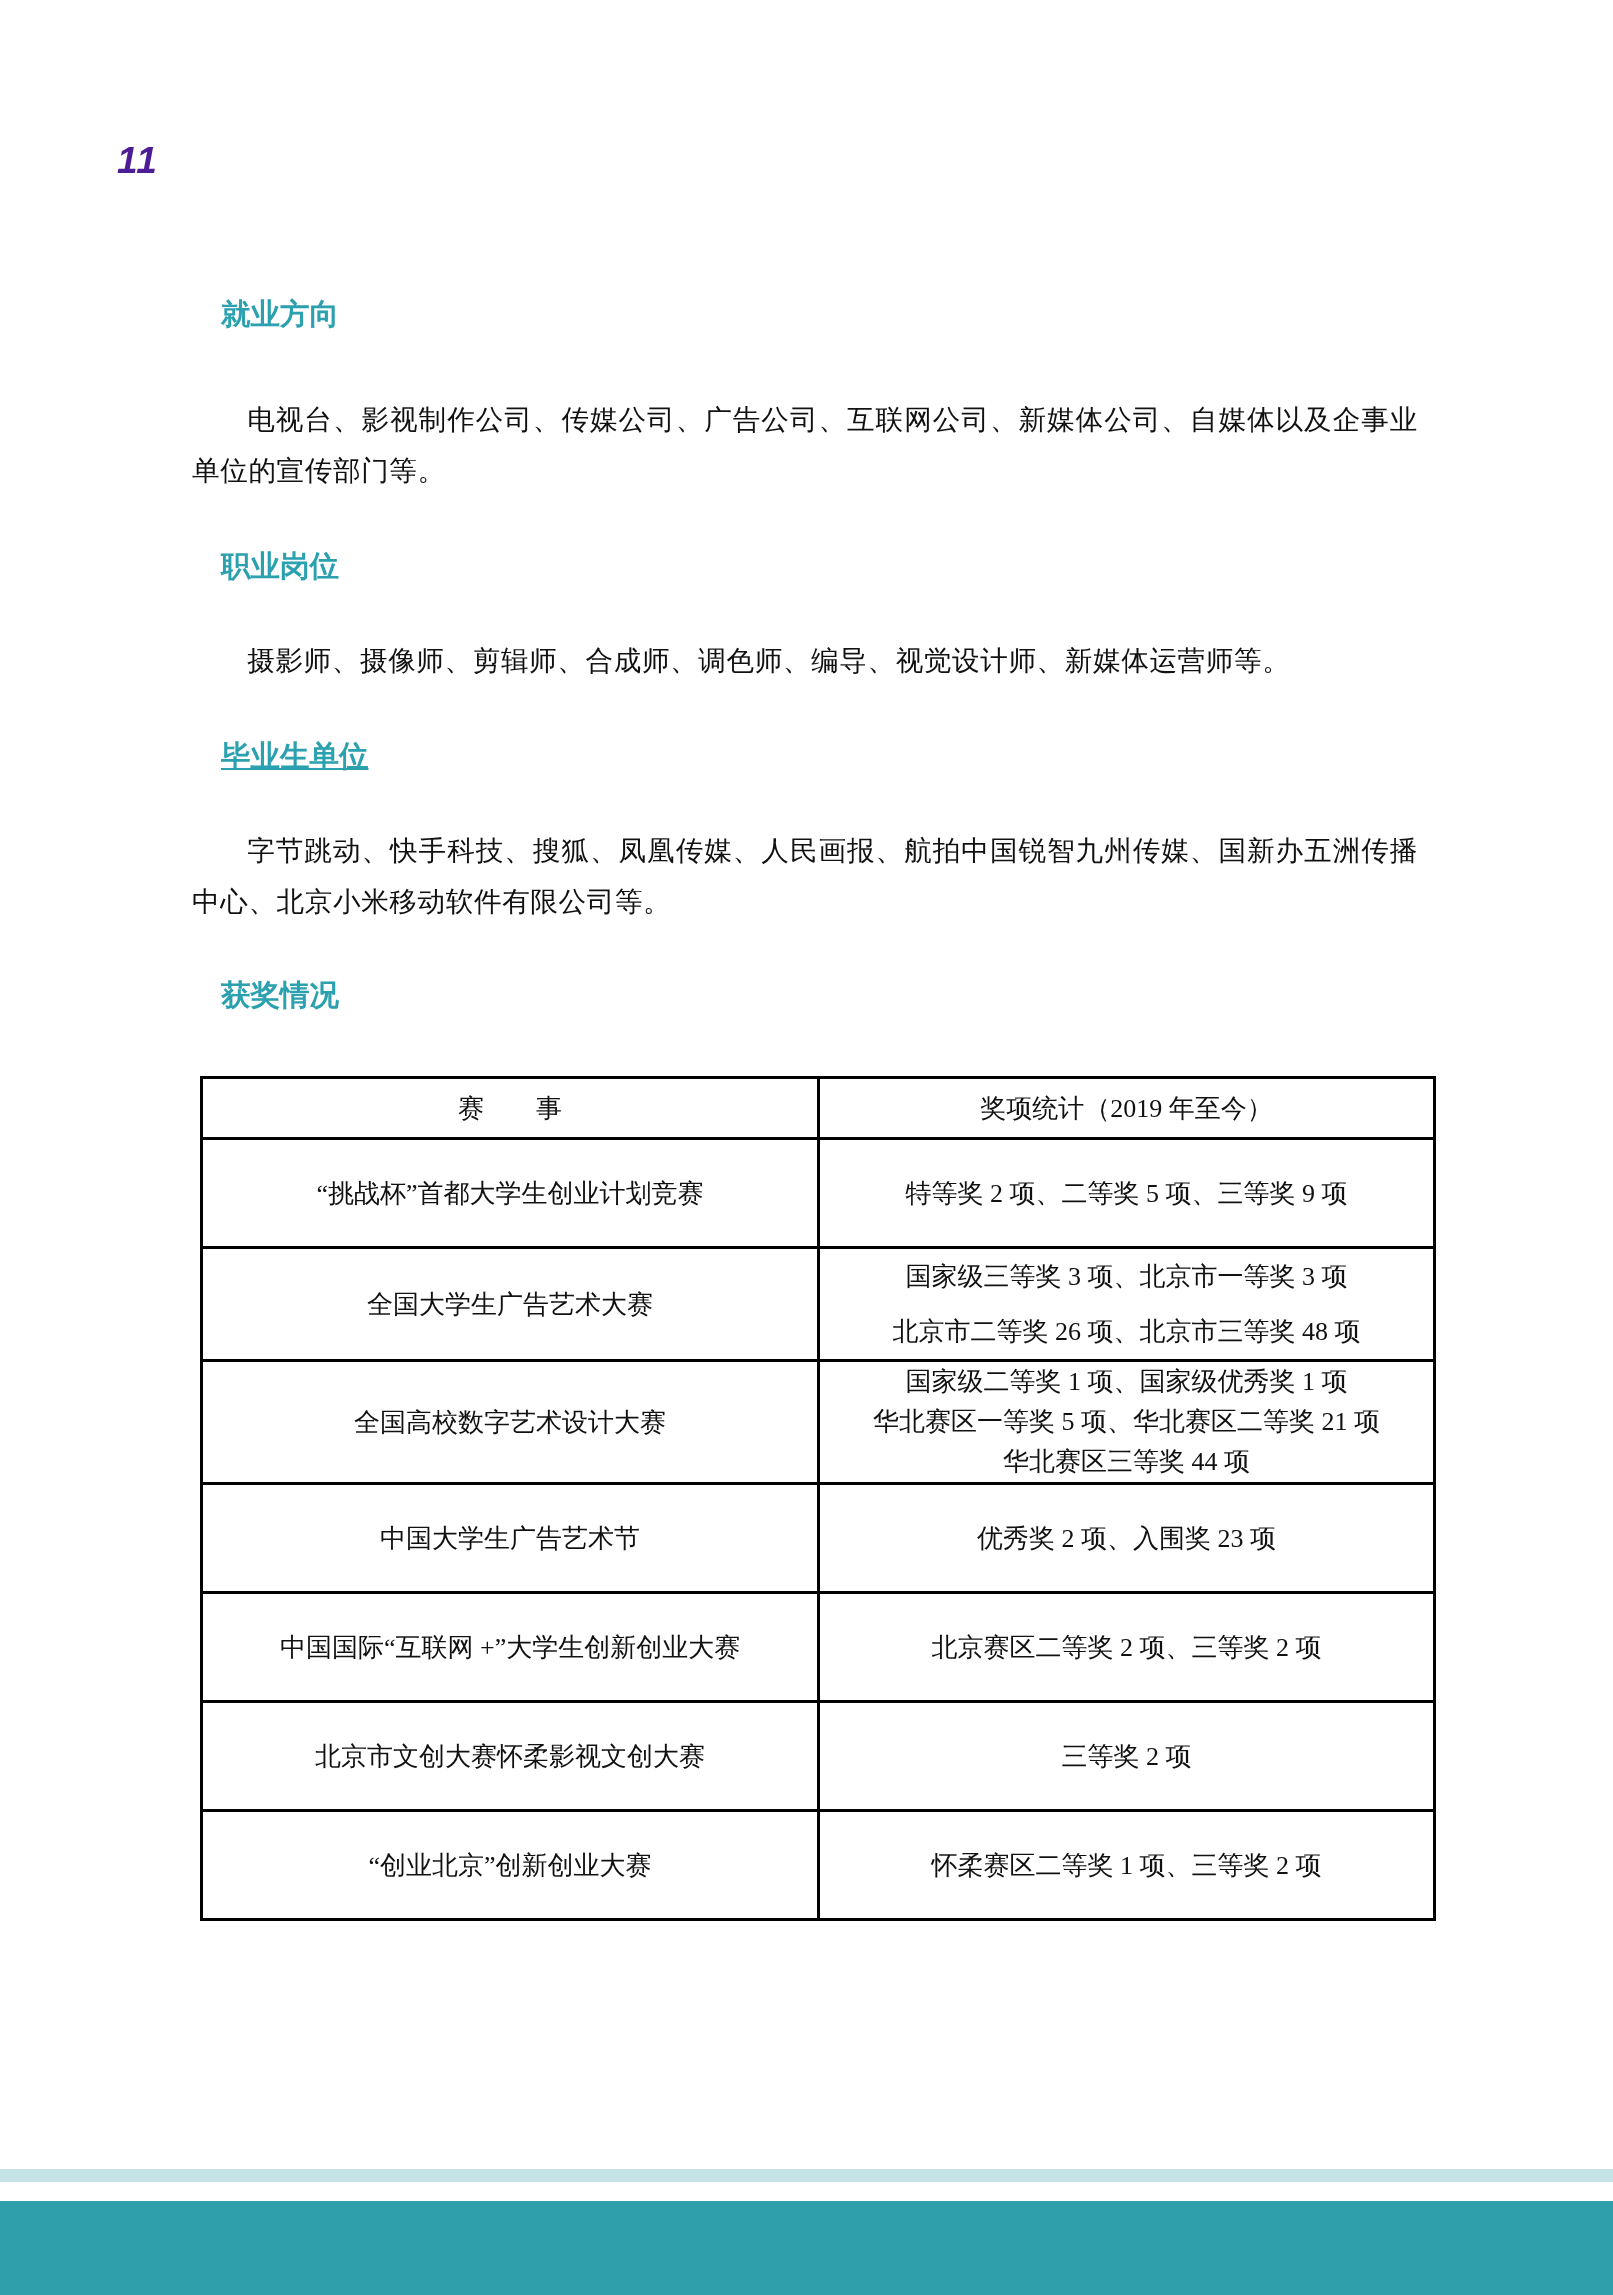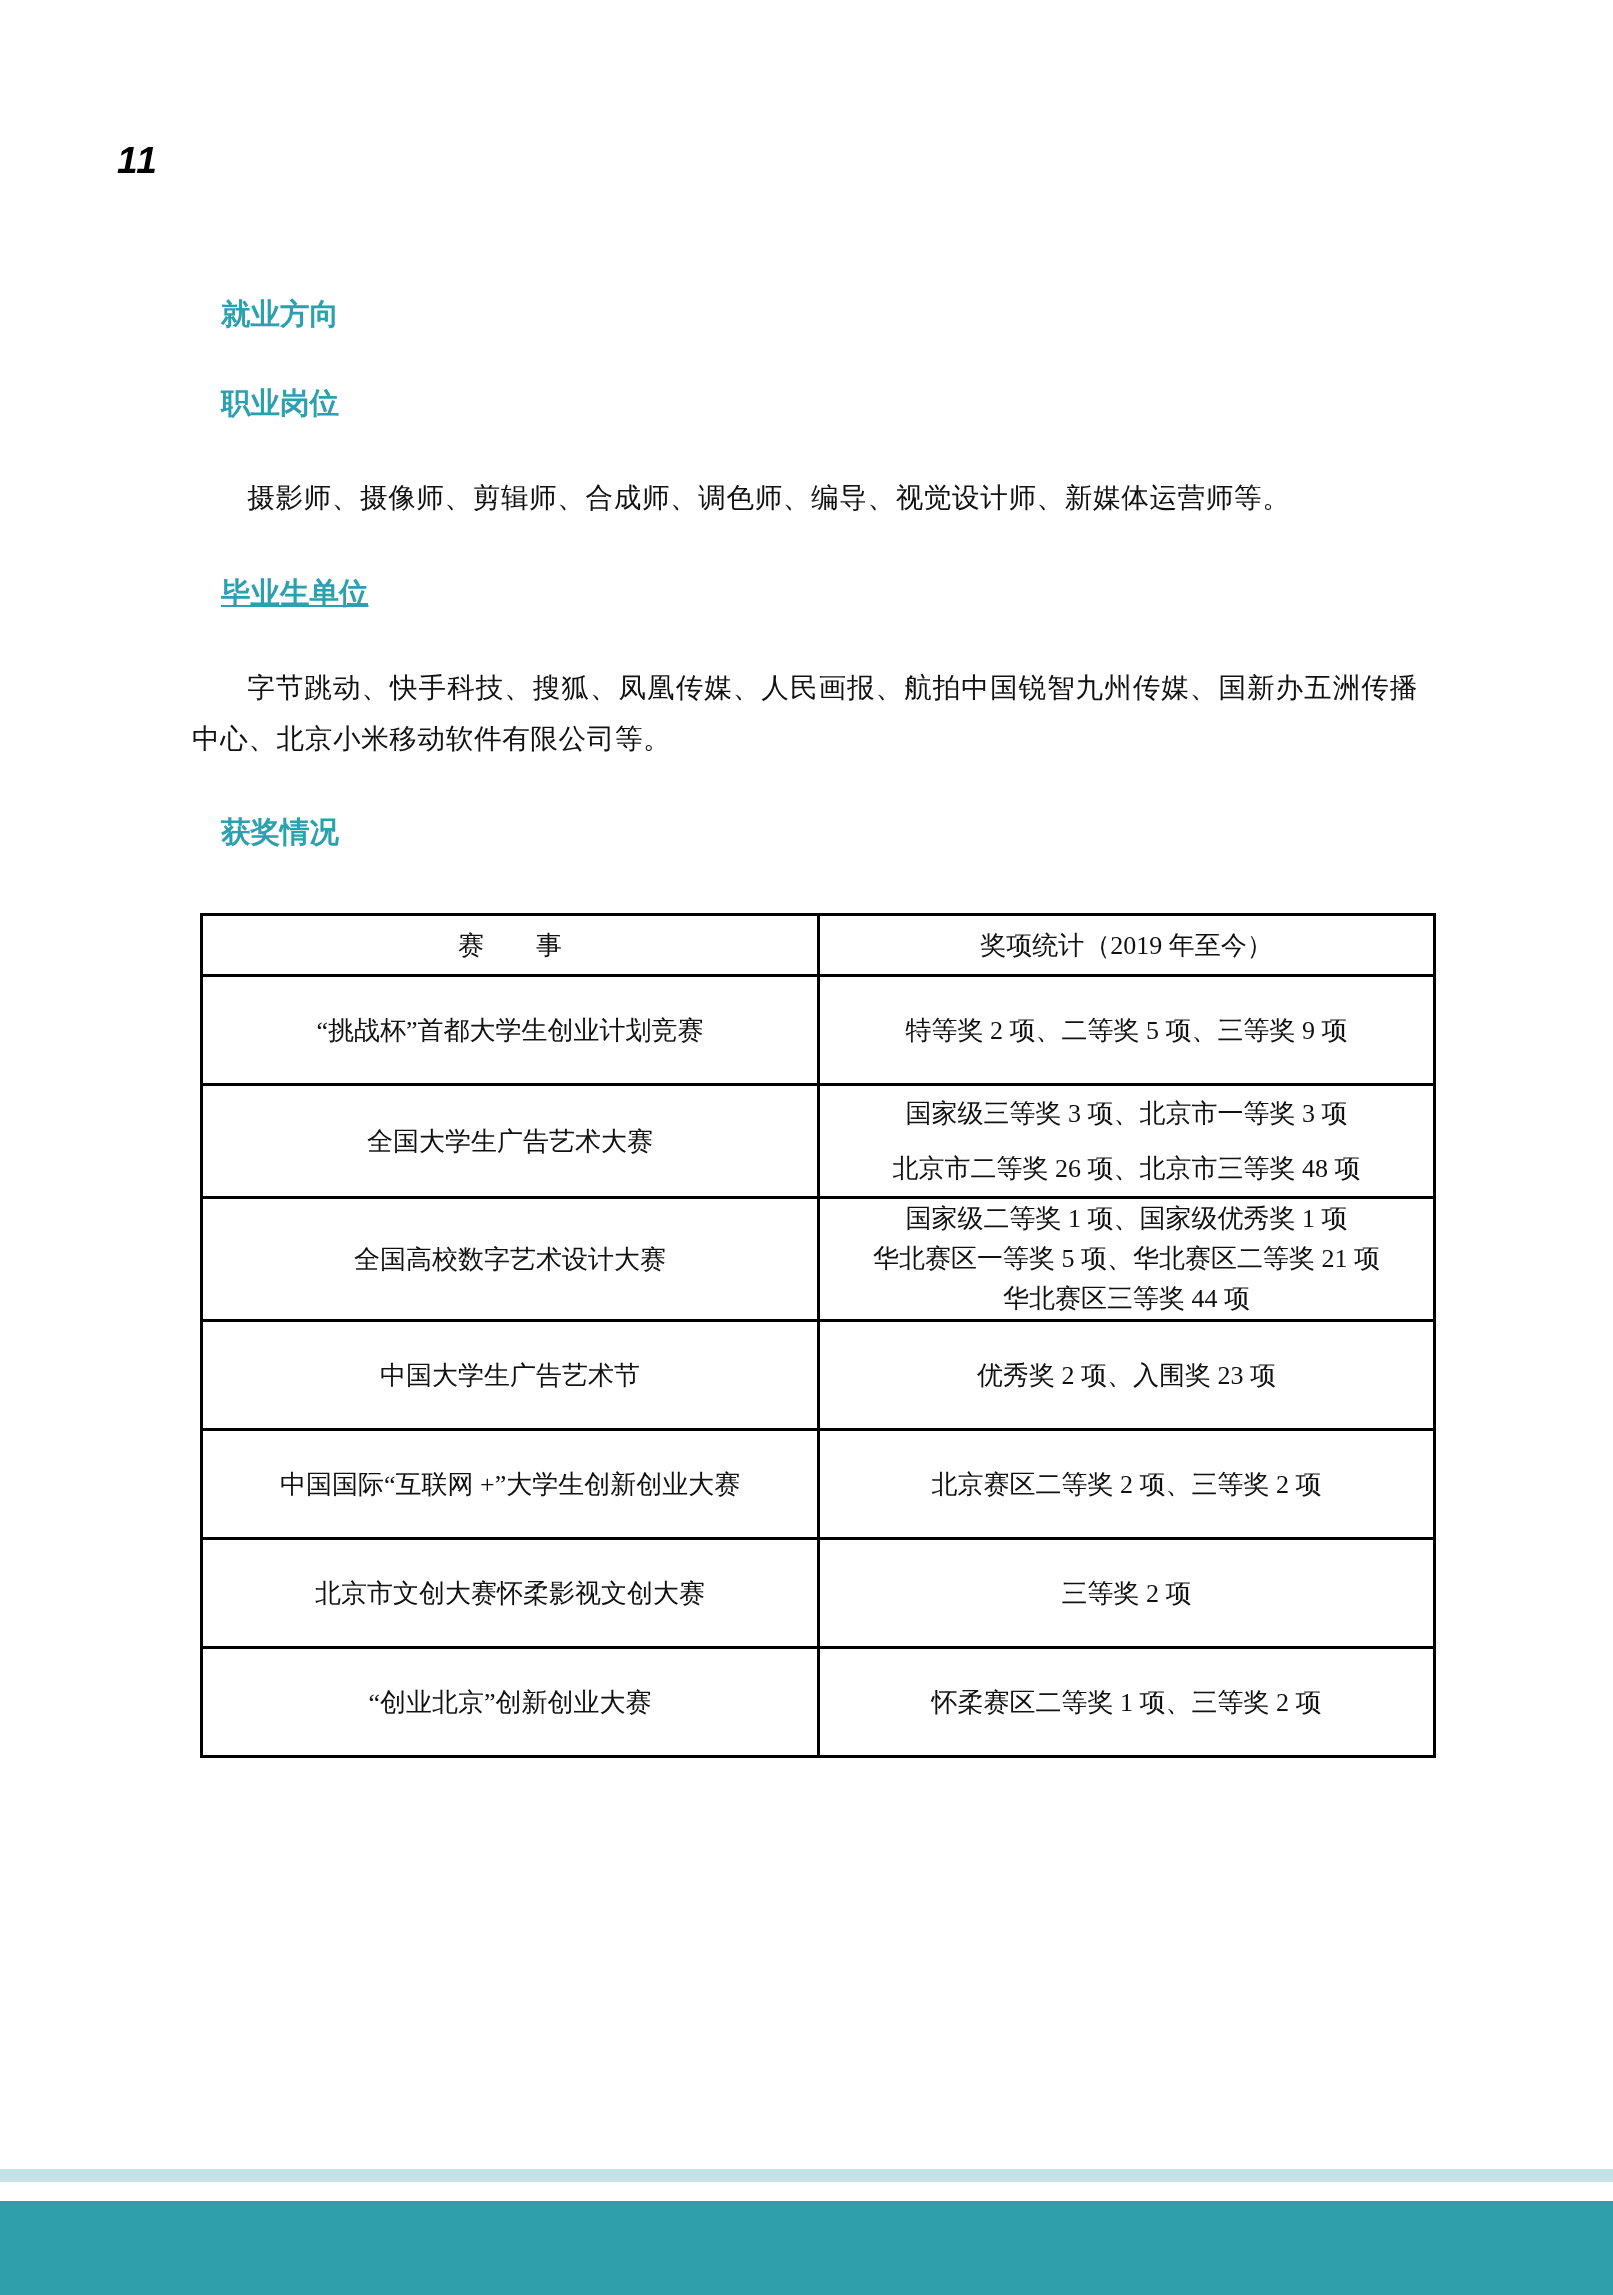--- a/index.html
+++ b/index.html
@@ -17,21 +17,21 @@
     overflow: hidden;
   }
   .page-number {
     position: absolute;
     left: 117px;
     top: 140px;
     font-family: "Liberation Sans", sans-serif;
     font-style: italic;
     font-weight: 900;
     font-size: 37px;
-    color: #000000;
+    color: #4c1d95;
     letter-spacing: 1.3px;
   }
   .content {
     position: absolute;
     left: 192px;
     right: 196px;
     top: 295px;
   }
   .section-heading {
     margin: 0 0 0 29px;
@@ -93,20 +93,21 @@
 </head>
 <body>
 
 <div class="page">
 
   <div class="page-number">11</div>
 
   <div class="content">
 
     <h3 class="section-heading h1">就业方向</h3>
+    <p class="body-para first">电视台、影视制作公司、传媒公司、广告公司、互联网公司、新媒体公司、自媒体以及企事业单位的宣传部门等。</p>
 
     <h3 class="section-heading h2">职业岗位</h3>
     <p class="body-para">摄影师、摄像师、剪辑师、合成师、调色师、编导、视觉设计师、新媒体运营师等。</p>
 
     <h3 class="section-heading h3">毕业生单位</h3>
     <p class="body-para">字节跳动、快手科技、搜狐、凤凰传媒、人民画报、航拍中国锐智九州传媒、国新办五洲传播中心、北京小米移动软件有限公司等。</p>
 
     <h3 class="section-heading h4">获奖情况</h3>
 
     <table class="awards-table">

